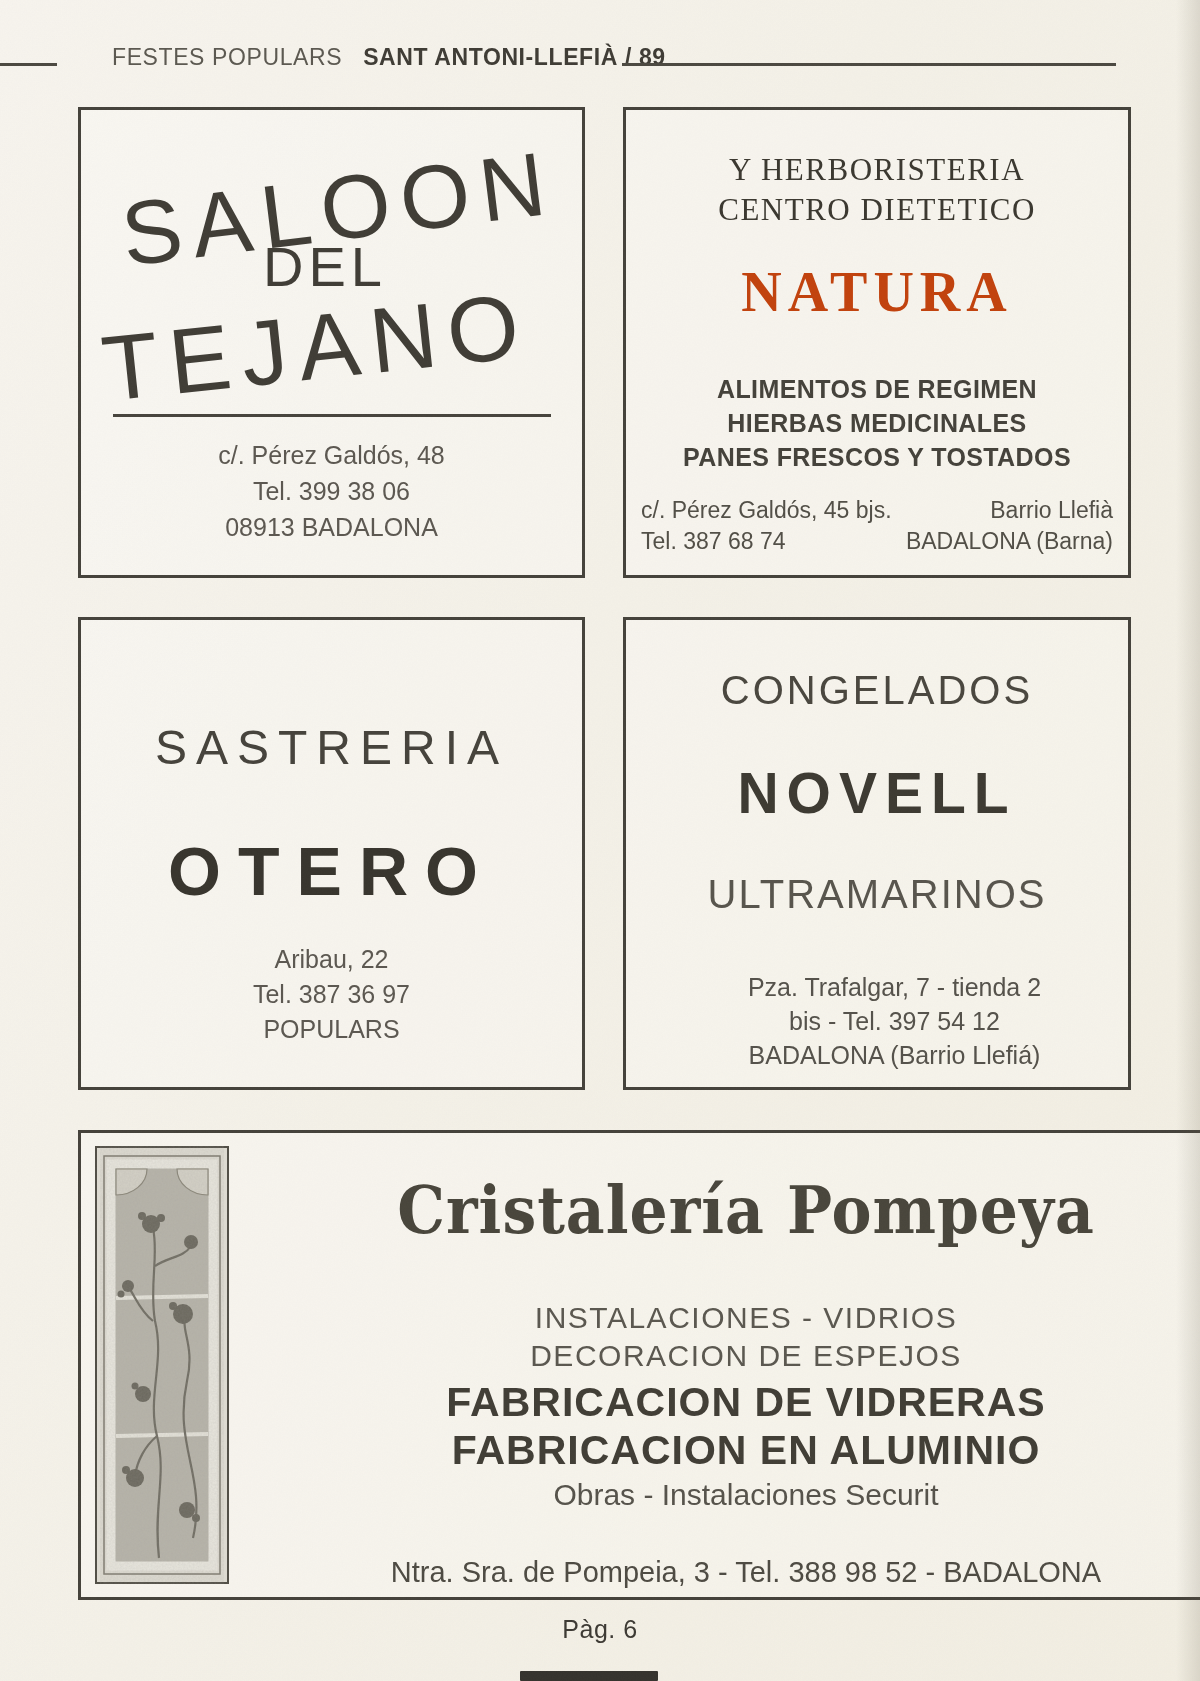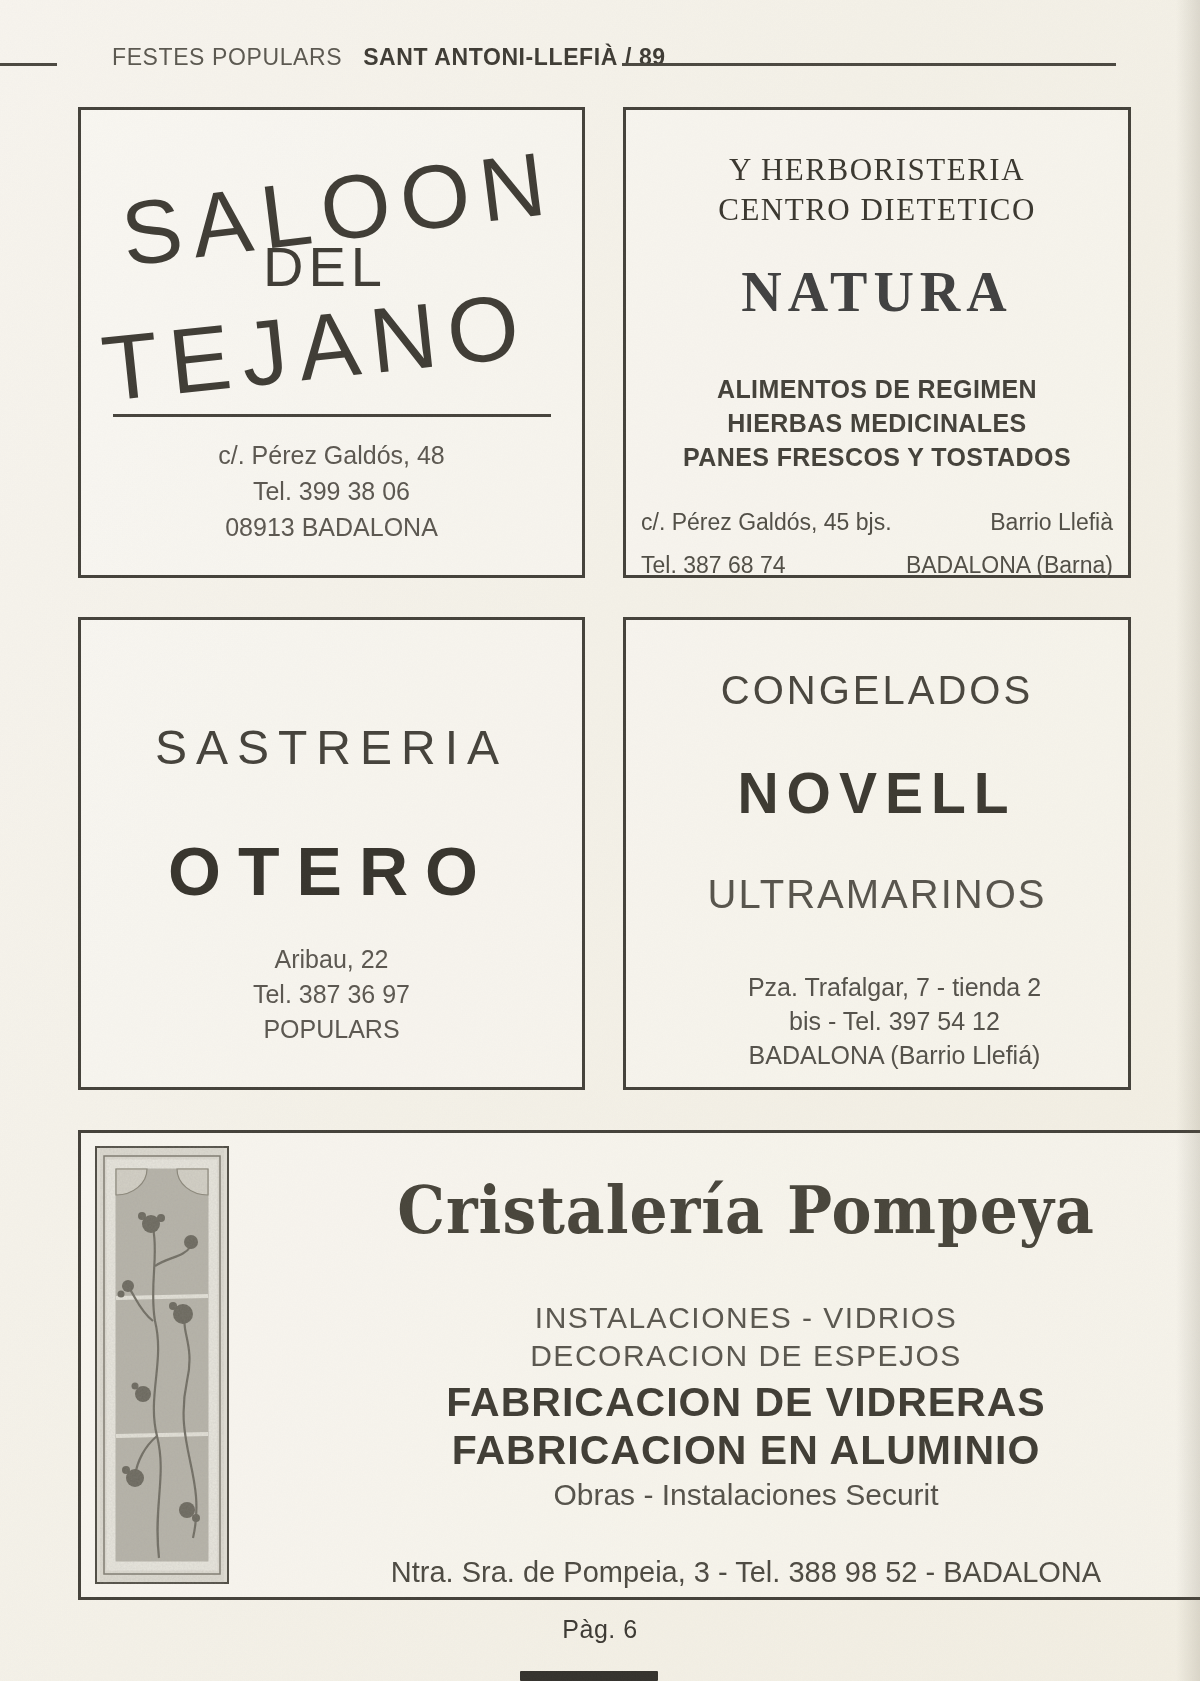--- a/index.html
+++ b/index.html
@@ -22,24 +22,24 @@
   .adbox{
     position:absolute;border:3px solid #44413a;box-sizing:border-box;
     background:rgba(255,255,255,0.25);
   }
   .center{text-align:center;left:0;right:0;}
   
   .saloon-rule{left:32px;top:304px;width:438px;height:3px;background:#46433c;}
   .saloon-contact{top:327px;font-size:25px;line-height:36px;color:#5b5750;}
   
   .natura-category{top:40px;font-family:"Liberation Serif",serif;font-size:31px;line-height:40px;color:#3a372f;letter-spacing:1.5px;}
-  .natura-name{top:150px;font-family:"Liberation Serif",serif;font-weight:700;font-size:56px;letter-spacing:6px;color:#404040;text-align:center;}
+  .natura-name{top:150px;font-family:"Liberation Serif",serif;font-weight:700;font-size:56px;letter-spacing:6px;color:#c2410c;text-align:center;}
   .natura-services{top:262px;font-weight:700;font-size:25px;line-height:34px;color:#44413a;letter-spacing:.4px;}
   .natura-contact{left:15px;right:15px;top:385px;font-size:23px;line-height:31px;color:#514e46;}
-  .contact-row{display:flex;justify-content:space-between;margin-top:12px;}
+  .contact-row{display:flex;justify-content:space-between;}
   
   .otero-category{top:100px;font-size:48px;letter-spacing:9px;color:#45423b;}
   .otero-name{top:212px;font-size:68px;font-weight:700;letter-spacing:17px;color:#37342d;}
   .otero-contact{top:322px;font-size:25px;line-height:35px;color:#5b5750;}
   
   .novell-category{top:48px;font-size:40px;letter-spacing:3px;color:#49463e;}
   .novell-name{top:140px;font-size:57px;font-weight:700;letter-spacing:8px;color:#3c3931;}
   .novell-sub{top:252px;font-size:40px;letter-spacing:2px;color:#57544c;}
   .novell-contact{top:350px;font-size:25px;line-height:34px;color:#54514a;padding-left:35px;}
   

